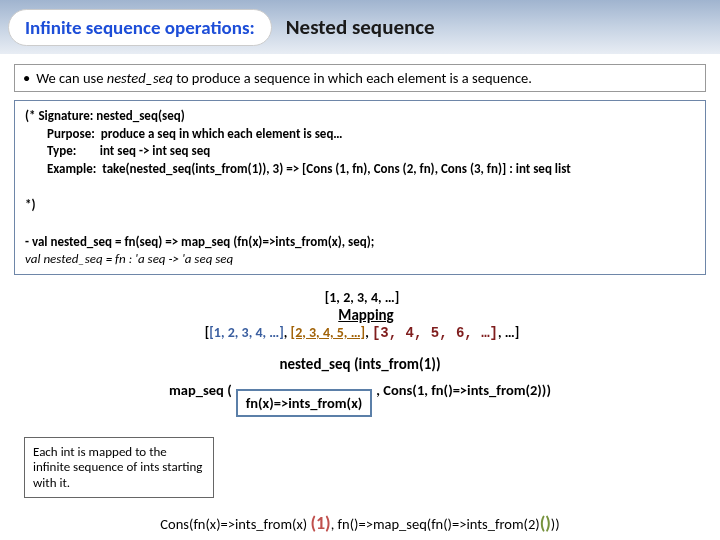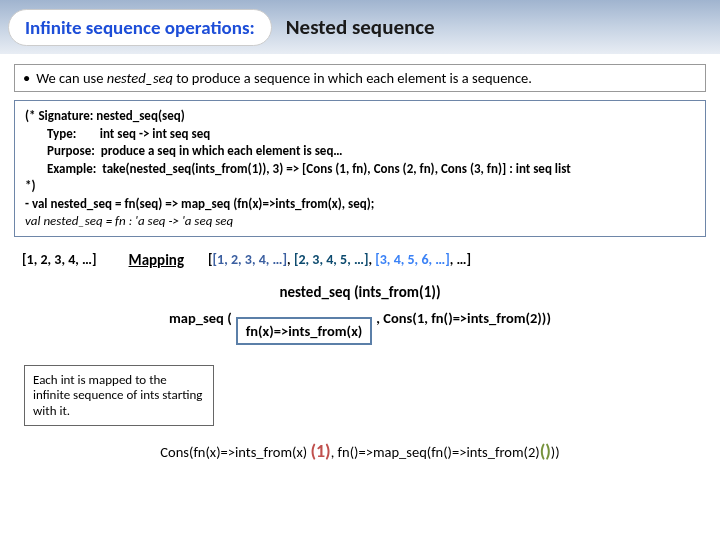--- a/index.html
+++ b/index.html
@@ -44,39 +44,40 @@
   .bullet-dot { margin-right: 6px; }
   .italic { font-style: italic; }
   .code-box {
     margin: 0 14px 10px 14px;
     border: 1px solid #6e86a8;
     padding: 6px 10px;
     font-size: 13px;
     line-height: 1.35;
     background: #fff;
   }
-  .code-box .bold { font-weight: bold; }
+  .code-box .bold { font-weight: bold; margin-top: 19px; }
   .code-box .ital { font-style: italic; }
   .mapping-row {
     display: flex;
     align-items: center;
     padding: 4px 18px 8px 22px;
     font-size: 14px;
+    flex-direction: column;
   }
   .mapping-input { font-weight: bold; }
   .mapping-label {
     font-weight: bold;
     margin: 0 24px 0 32px;
     text-decoration: underline;
     font-size: 15px;
   }
   .mapping-output { font-weight: bold; }
   .blue { color: #3b5fa0; }
-  .red { color: #0c4a6e; }
-  .green { color: #3b82f6; }
+  .red { color: #a16207; text-decoration: underline; }
+  .green { color: #7f1d1d; font-family: Liberation Mono, monospace; }
   .center-line {
     text-align: center;
     font-weight: bold;
     font-size: 15px;
     margin: 6px 4px;
   }
   .mapseq-row {
     display: flex;
     justify-content: center;
     align-items: flex-start;
@@ -116,22 +117,22 @@
 
 <div class="bullet-row">
   <span class="bullet-dot">•</span>
   <span>
     <span>We can use </span><span class="italic">nested_seq</span><span> to produce a sequence in which each element is a sequence.</span>
   </span>
 </div>
 
 <div class="code-box">
   <div><span class="bold">(* Signature:</span> <span class="bold">nested_seq(seq)</span></div>
+  <div style="padding-left:22px"><span class="bold">Purpose:</span>&nbsp;&nbsp;<span class="bold">produce a seq in which each element is seq…</span></div>
   <div style="padding-left:22px"><span class="bold">Type:</span>&nbsp;&nbsp;&nbsp;&nbsp;&nbsp;&nbsp;&nbsp;&nbsp;<span class="bold">int seq -&gt; int seq seq</span></div>
-  <div style="padding-left:22px"><span class="bold">Purpose:</span>&nbsp;&nbsp;<span class="bold">produce a seq in which each element is seq…</span></div>
   <div style="padding-left:22px"><span class="bold">Example:</span>&nbsp;&nbsp;<span class="bold">take(nested_seq(ints_from(1)), 3) =&gt; [Cons (1, fn), Cons (2, fn), Cons (3, fn)] : int seq list</span></div>
   <div class="bold">*)</div>
   <div class="bold">- val nested_seq = fn(seq) =&gt; map_seq (fn(x)=&gt;ints_from(x), seq);</div>
   <div class="ital">val nested_seq = fn : 'a seq -&gt; 'a seq seq</div>
 </div>
 
 <div class="mapping-row">
   <span class="mapping-input">[1, 2, 3, 4, …]</span>
   <span class="mapping-label">Mapping</span>
   <span class="mapping-output">

